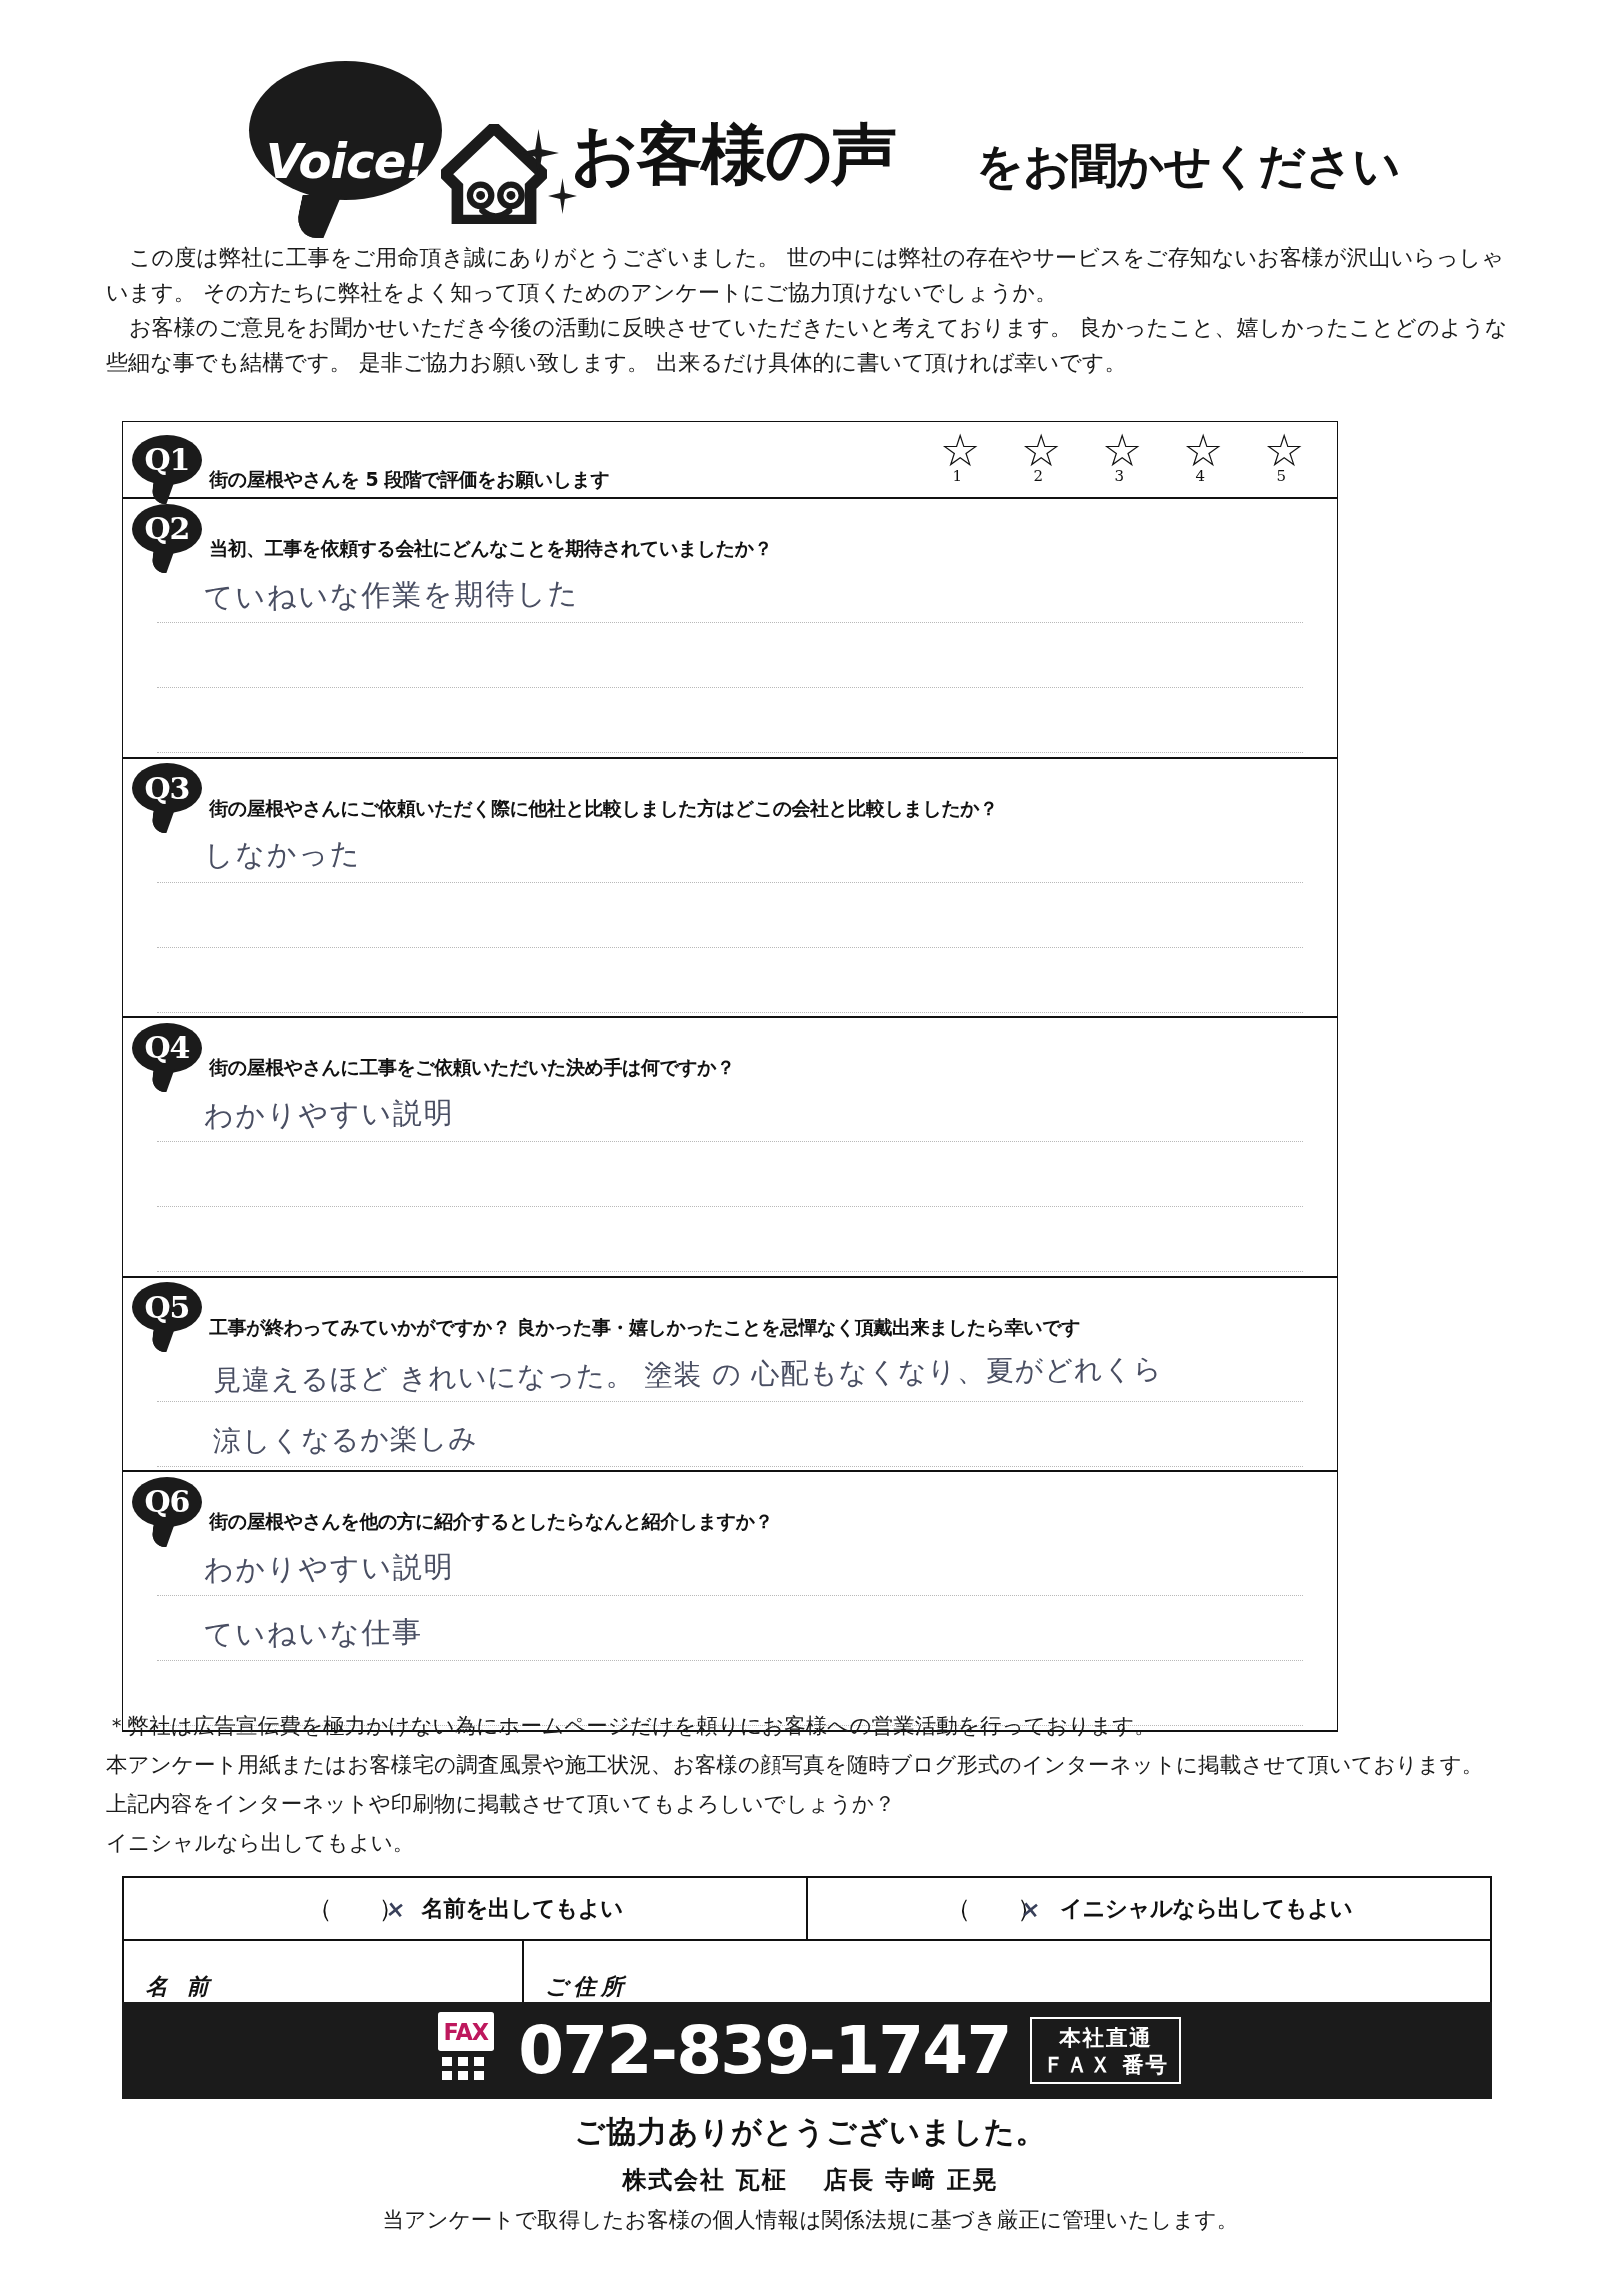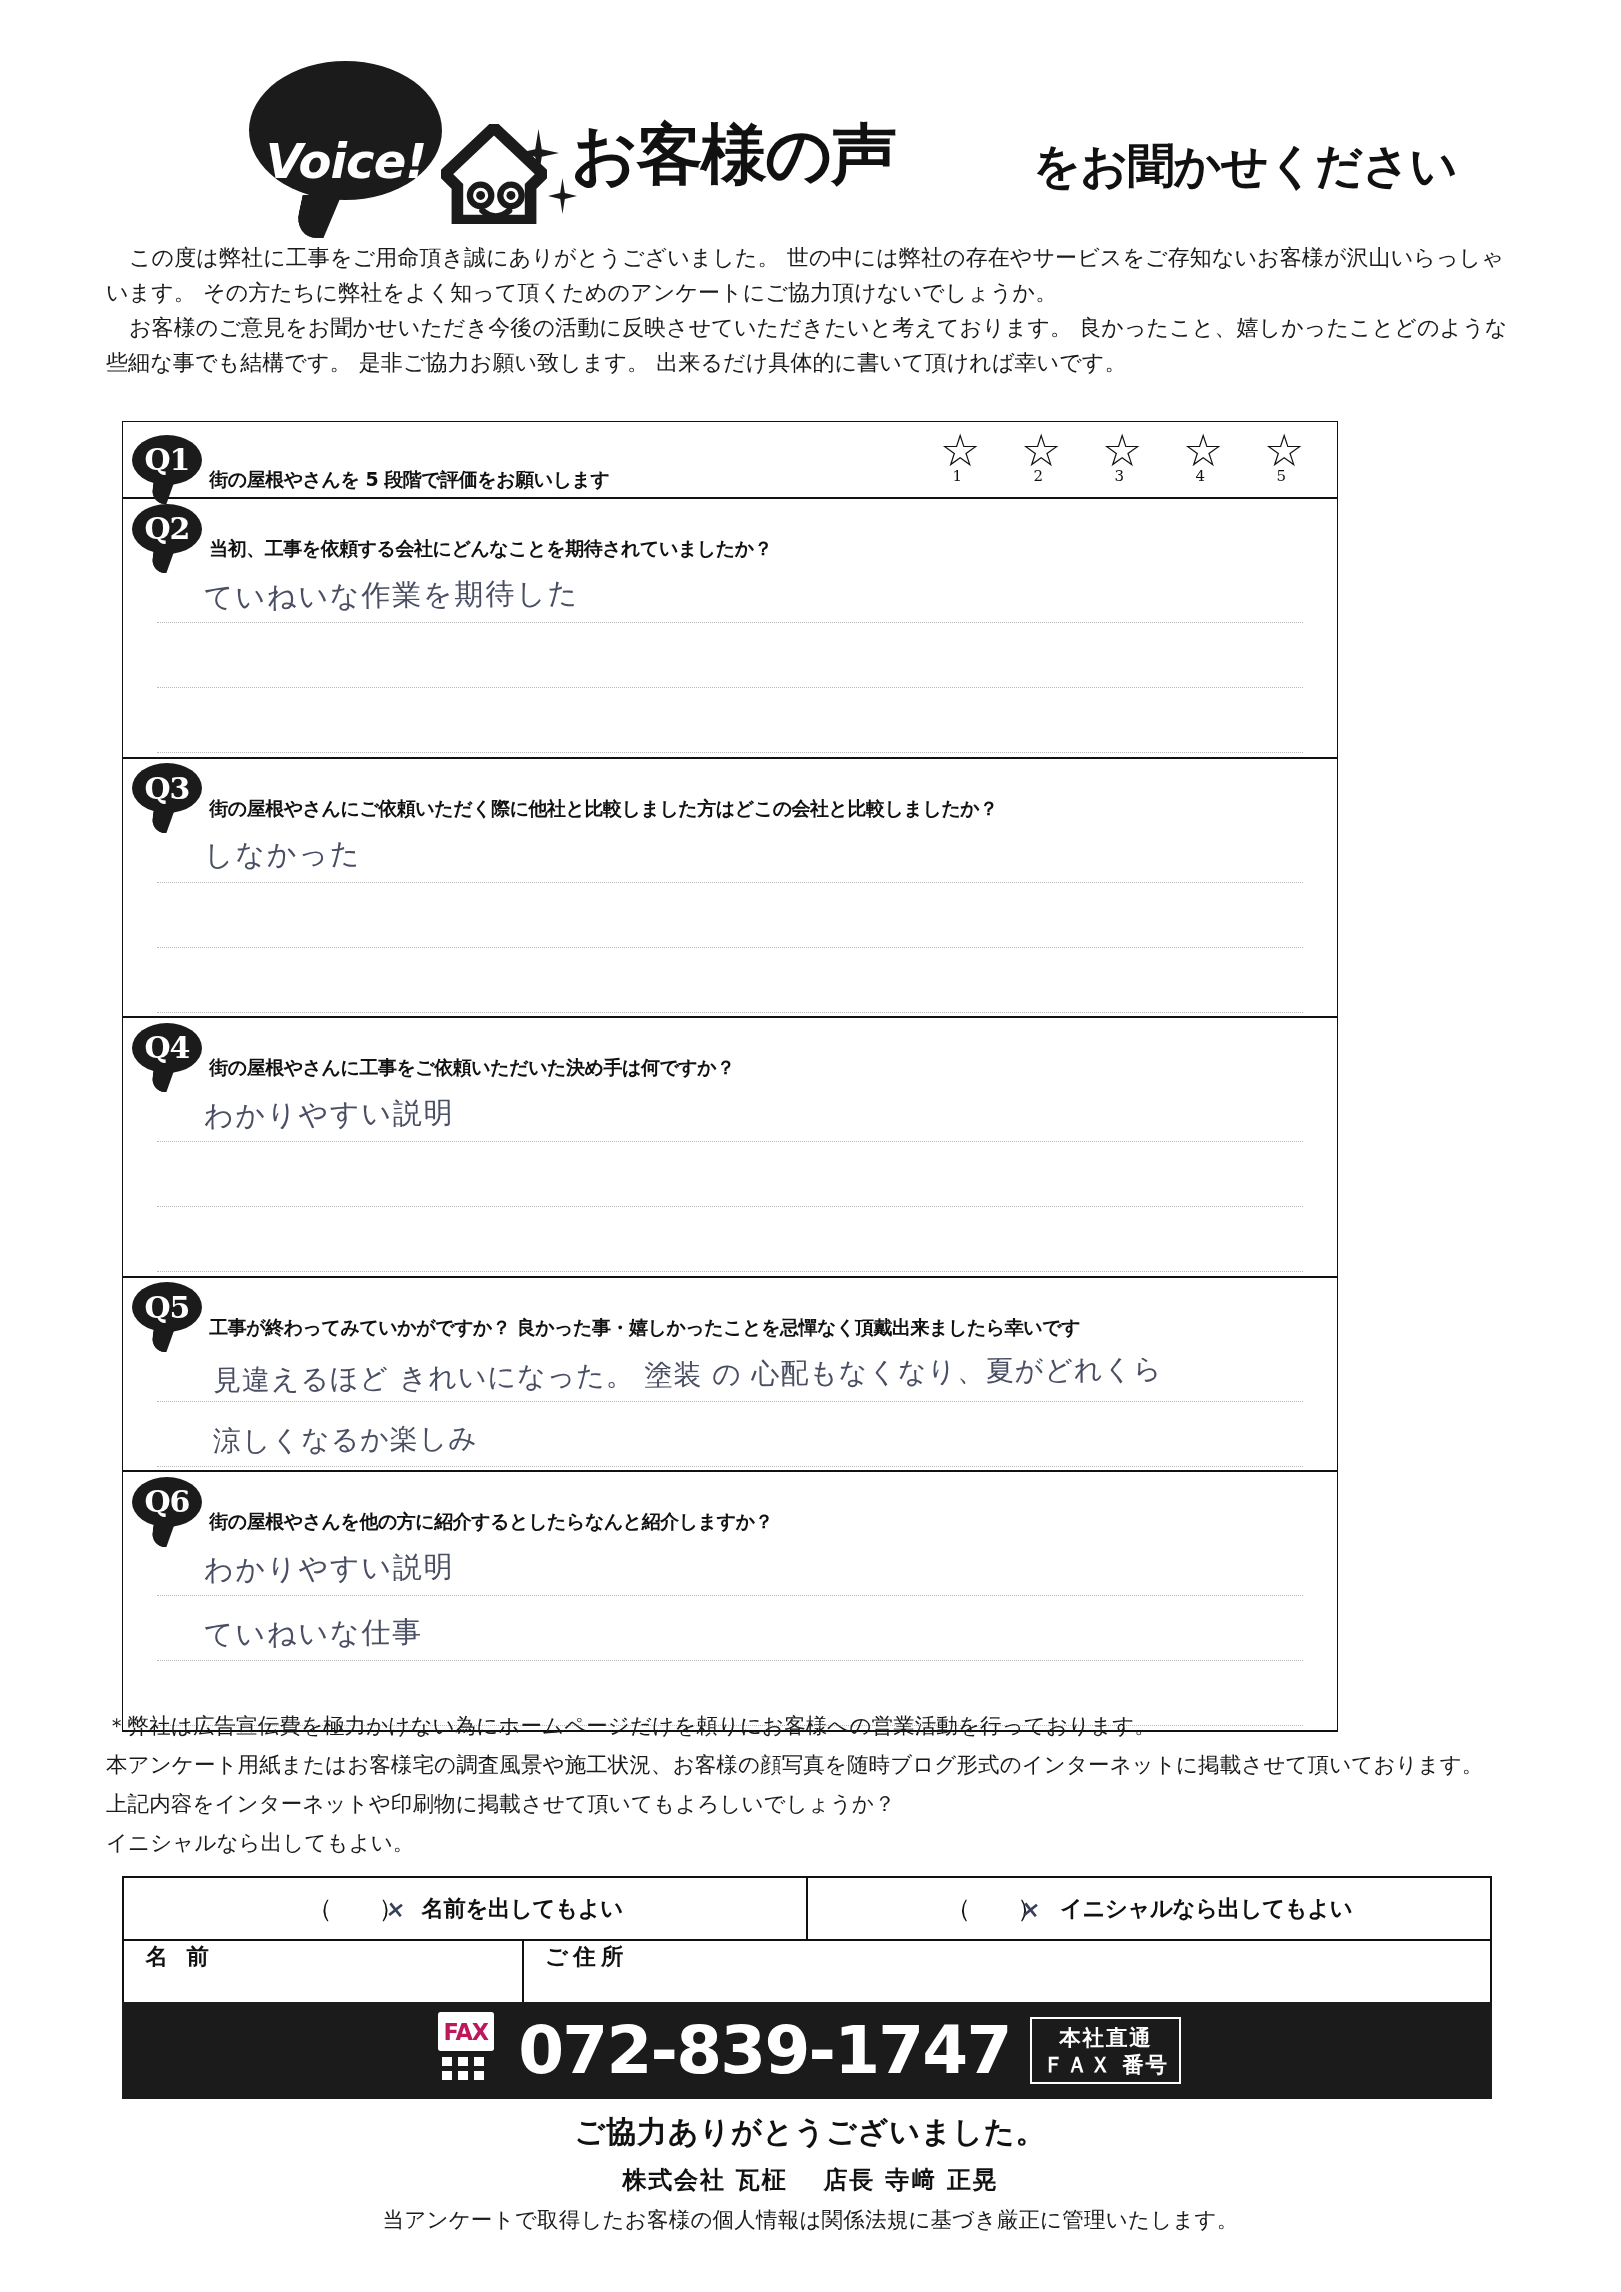--- a/index.html
+++ b/index.html
@@ -99,21 +99,21 @@
     top: 86px;
     font-size: 66px;
     font-weight: 700;
     letter-spacing: -1.8px;
     white-space: nowrap;
     color: #111111;
     line-height: 1;
   }
   .title-sub {
     position: absolute;
-    left: 1033px;
+    left: 976px;
     top: 106px;
     font-size: 47px;
     font-weight: 700;
     letter-spacing: -0.9px;
     white-space: nowrap;
     color: #111111;
     line-height: 1;
   }
 
   
@@ -292,25 +292,26 @@
   }
   .mark-x {
     position: absolute;
     font-family: "DejaVu Sans", "Liberation Sans", sans-serif;
     font-size: 23px;
     color: #39405a;
     transform: rotate(6deg);
   }
   .label-cell {
     display: flex;
-    align-items: flex-start;
+    align-items: flex-end;
     padding-left: 21.5px;
     font-size: 22.4px;
     font-weight: 700;
     letter-spacing: 5.4px;
+    font-style: italic;
   }
   .field-name { flex: 0 0 376px; border-right: 2.7px solid #111111; }
   .field-addr { flex: 1 1 auto; }
 
   
   .fax-banner {
     position: absolute;
     left: 122px;
     top: 2002px;
     width: 1370px;

